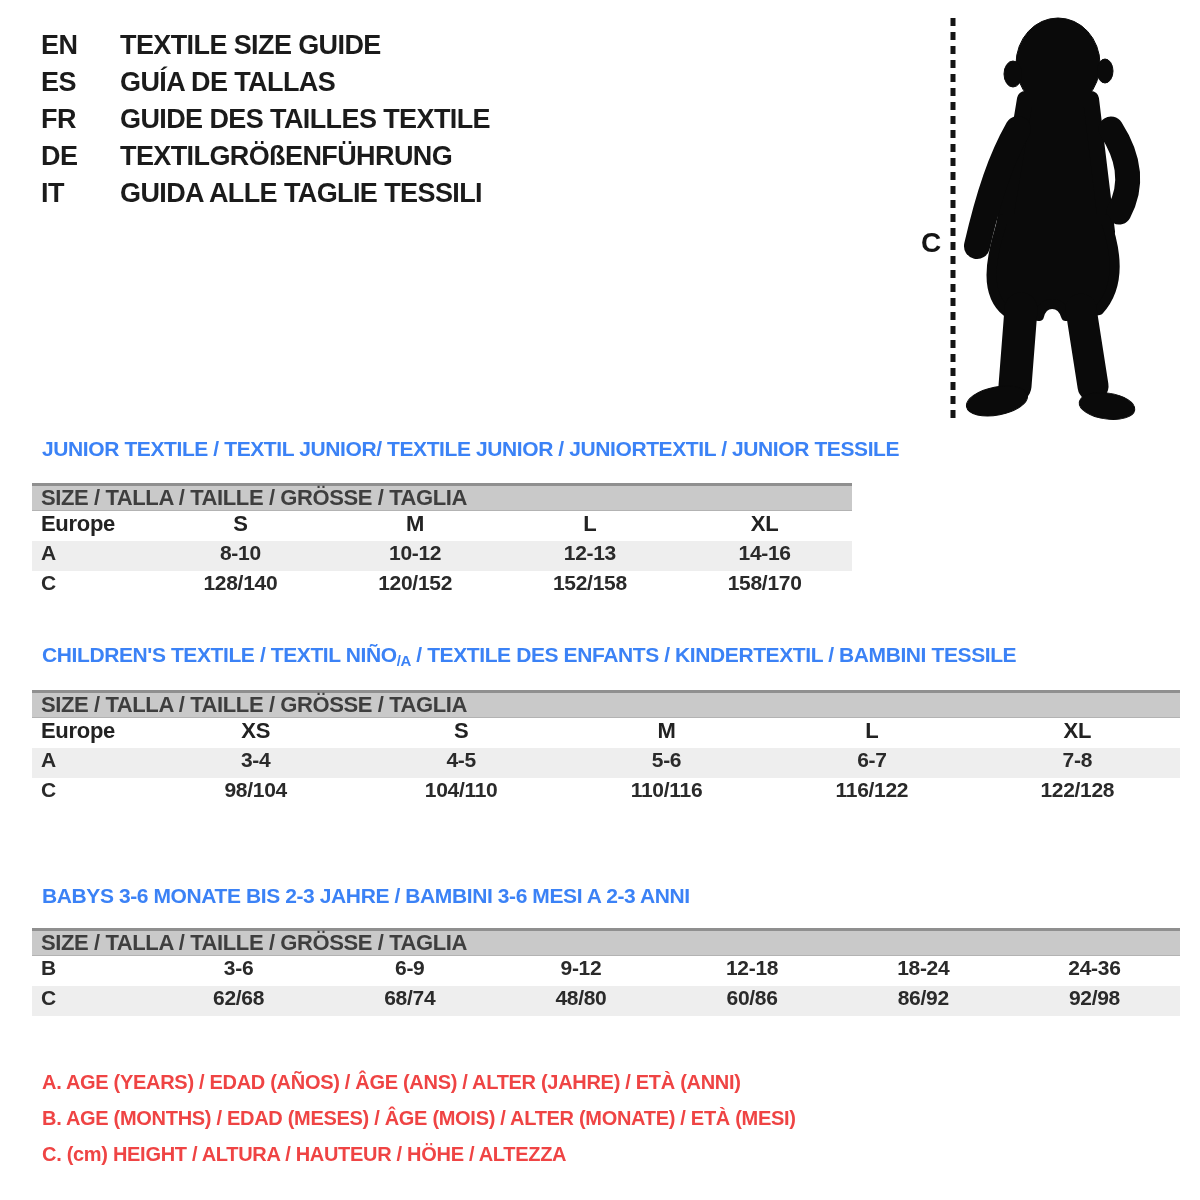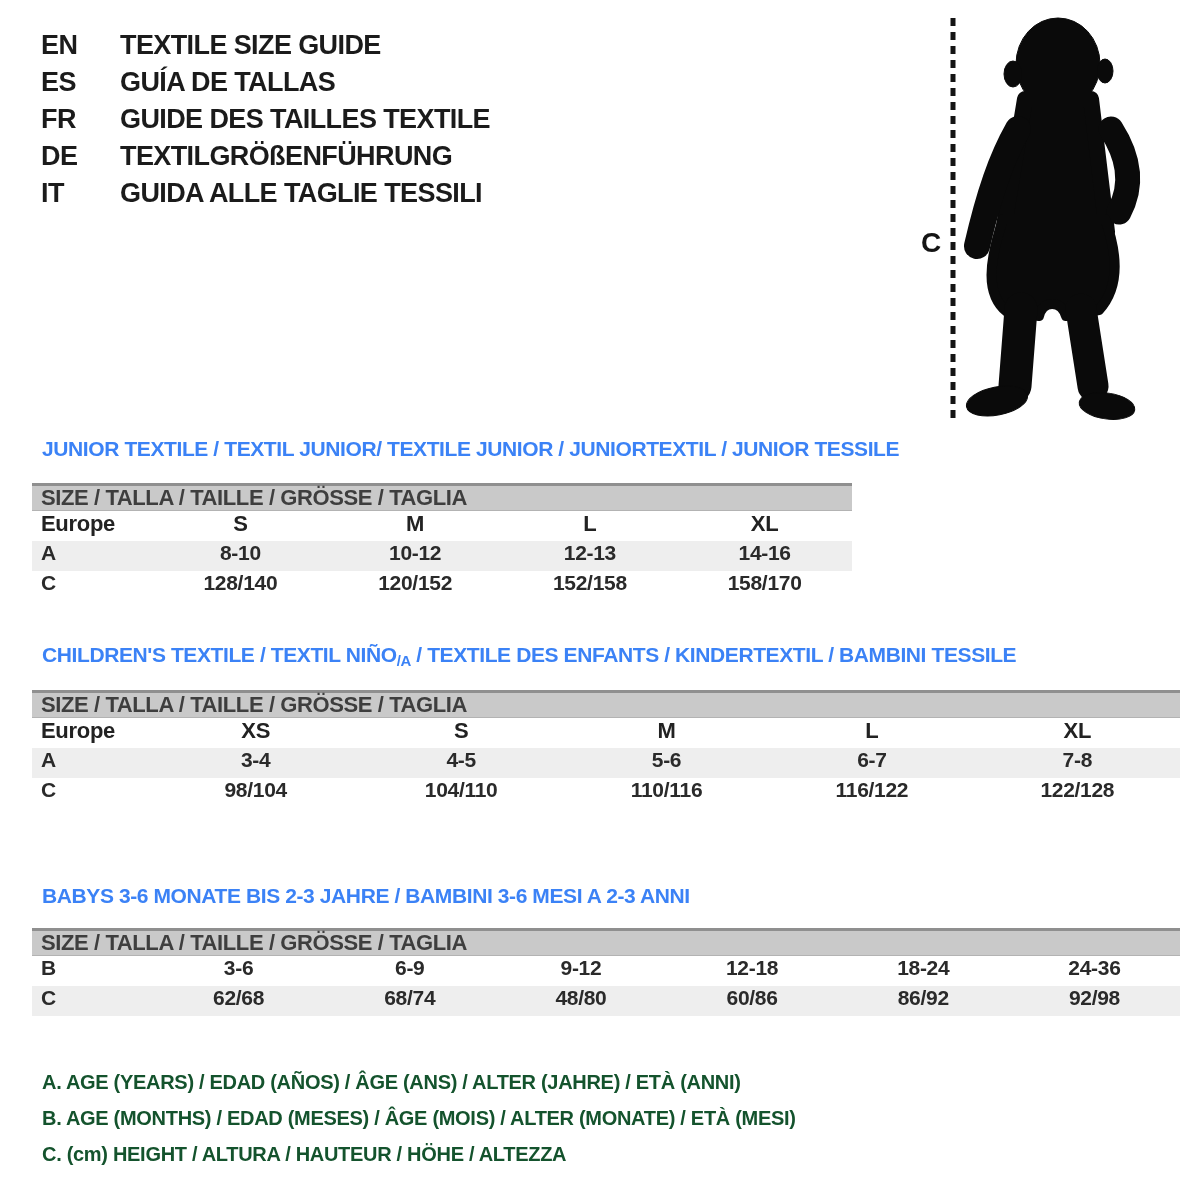--- a/index.html
+++ b/index.html
@@ -51,21 +51,21 @@
   }
   .t-row.alt { background: #eeeeee; }
   .t-row.cols { font-size: 22px; color: #222222; }
   .t-label { flex: 0 0 121px; padding-left: 9px; box-sizing: border-box; }
   .t-cell { flex: 1 1 0; text-align: center; }
 
   
   .legend-line {
     position: absolute; left: 42px;
     font-size: 20px; font-weight: 700; letter-spacing: -0.3px;
-    color: #14532d; white-space: nowrap;
+    color: #ef4444; white-space: nowrap;
   }
 </style>
 </head>
 <body>
 
 <div class="page">
 
   <div class="lang-block">
     <div class="lang-row">
       <span class="lang-code">EN</span>

